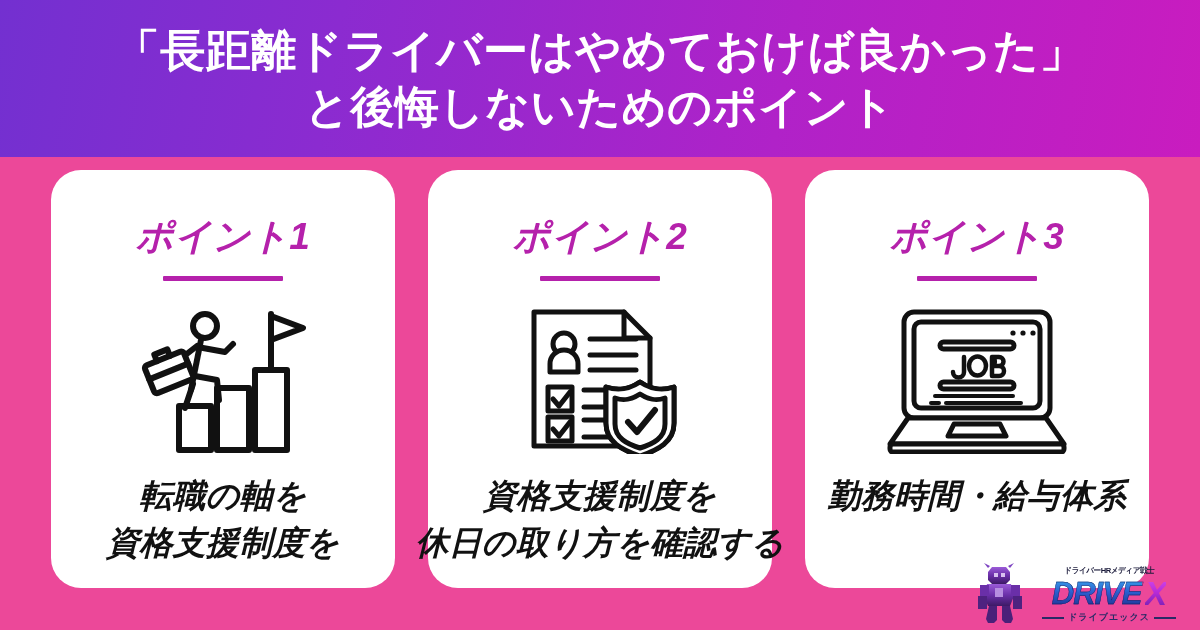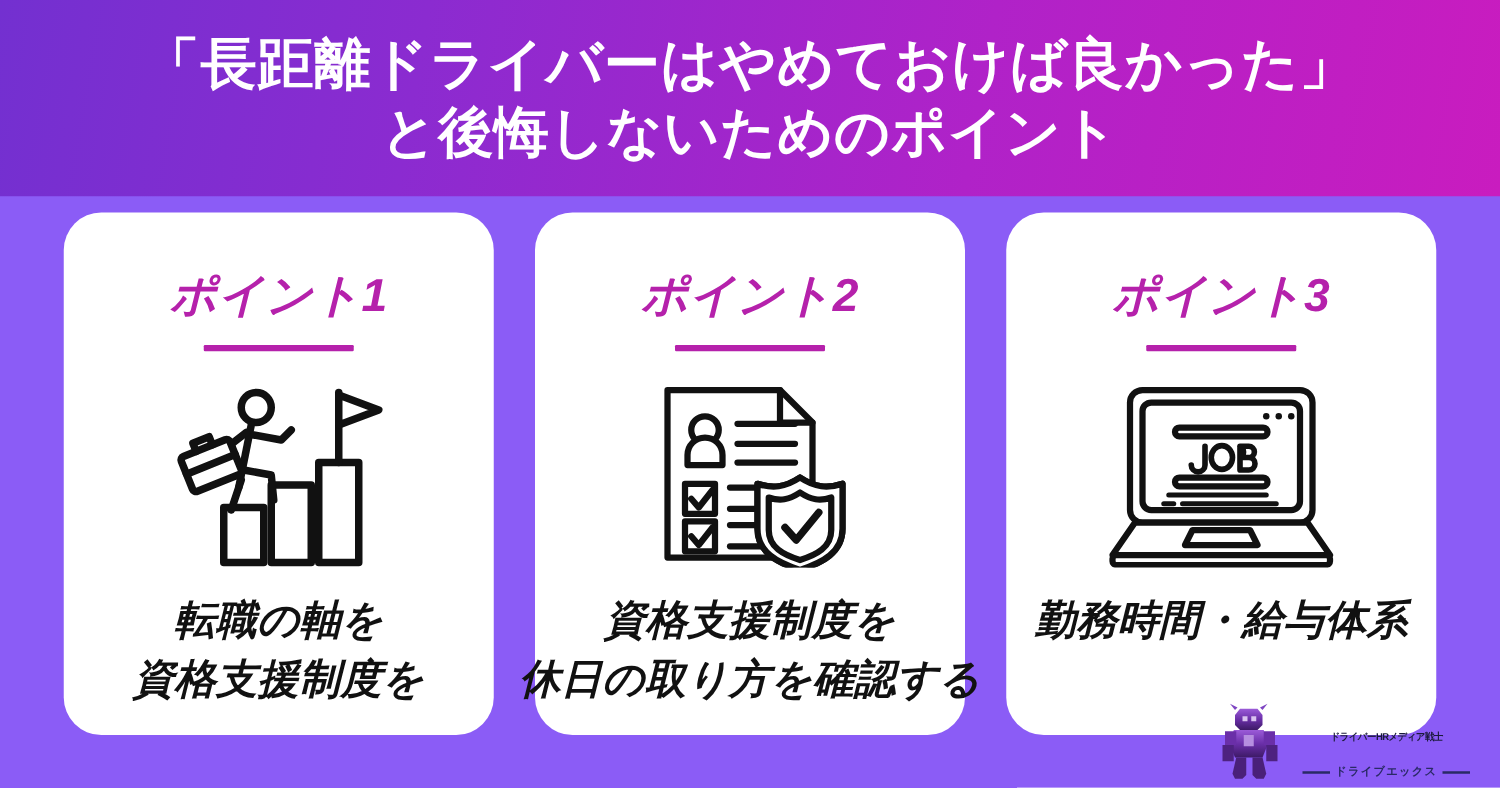--- a/index.html
+++ b/index.html
@@ -2,21 +2,21 @@
 <html><head>
 <meta charset="utf-8">
 <style>
   * { margin:0; padding:0; box-sizing:border-box; }
   html, body {
     width:1200px; height:630px; overflow:hidden;
     font-family:"Liberation Sans","DejaVu Sans",sans-serif;
   }
   #page {
     position:relative; width:1200px; height:630px;
-    background:#8b5cf6;
+    background:#ec4899;
   }
 
   
   .header {
     position:absolute; left:0; top:0; width:1200px; height:157px;
     background:linear-gradient(100deg,#7330d0 0%,#8b2bd0 28%,#b022c8 65%,#c91cbf 100%);
     display:flex; flex-direction:column;
     align-items:center; justify-content:center;
   }
   .header-line {
@@ -81,21 +81,21 @@
     -webkit-background-clip:text; background-clip:text; color:transparent;
     -webkit-text-stroke:0.4px #0d1b5e;
   }
   .logo-x {
     font-size:34px; font-weight:800; font-style:italic;
     letter-spacing:-1px;
     background:linear-gradient(180deg,#d64bf0 0%,#b52ad6 50%,#6a1fae 100%);
     -webkit-background-clip:text; background-clip:text; color:transparent;
   }
   .logo-sub {
-    display:flex; align-items:center; gap:4px; margin-top:17px;font-family:Liberation Serif, serif;
+    display:flex; align-items:center; gap:4px; margin-top:1px;font-family:Liberation Serif, serif;
   }
   .logo-sub-dash { width:22px; height:2px; background:#2a2a66; }
   .logo-sub-text {
     font-size:9px; font-weight:700; color:#2a2a66;
     letter-spacing:1px; white-space:nowrap;
   }
 </style>
 </head>
 <body>
 
@@ -251,20 +251,24 @@
 
         <path d="M4 34 h9 v13 h-9 Z" fill="#4e2280"></path>
         <path d="M39 34 h9 v13 h-9 Z" fill="#4e2280"></path>
 
         <path d="M15 44 h8 v14 l-3 3 h-6 l-2 -4 Z" fill="#4a2079"></path>
         <path d="M28 44 h8 l3 13 l-2 4 h-6 l-3 -3 Z" fill="#4a2079"></path>
       </svg>
     </div>
     <div class="logo-text">
       <div class="logo-tagline">ドライバーHRメディア戦士</div>
+      <div class="logo-main">
+        <span class="logo-drive">DRIVE</span>
+        <span class="logo-x">X</span>
+      </div>
       <div class="logo-sub">
         <span class="logo-sub-dash"></span>
         <span class="logo-sub-text">ドライブエックス</span>
         <span class="logo-sub-dash"></span>
       </div>
     </div>
   </div>
 
 </div>
 

